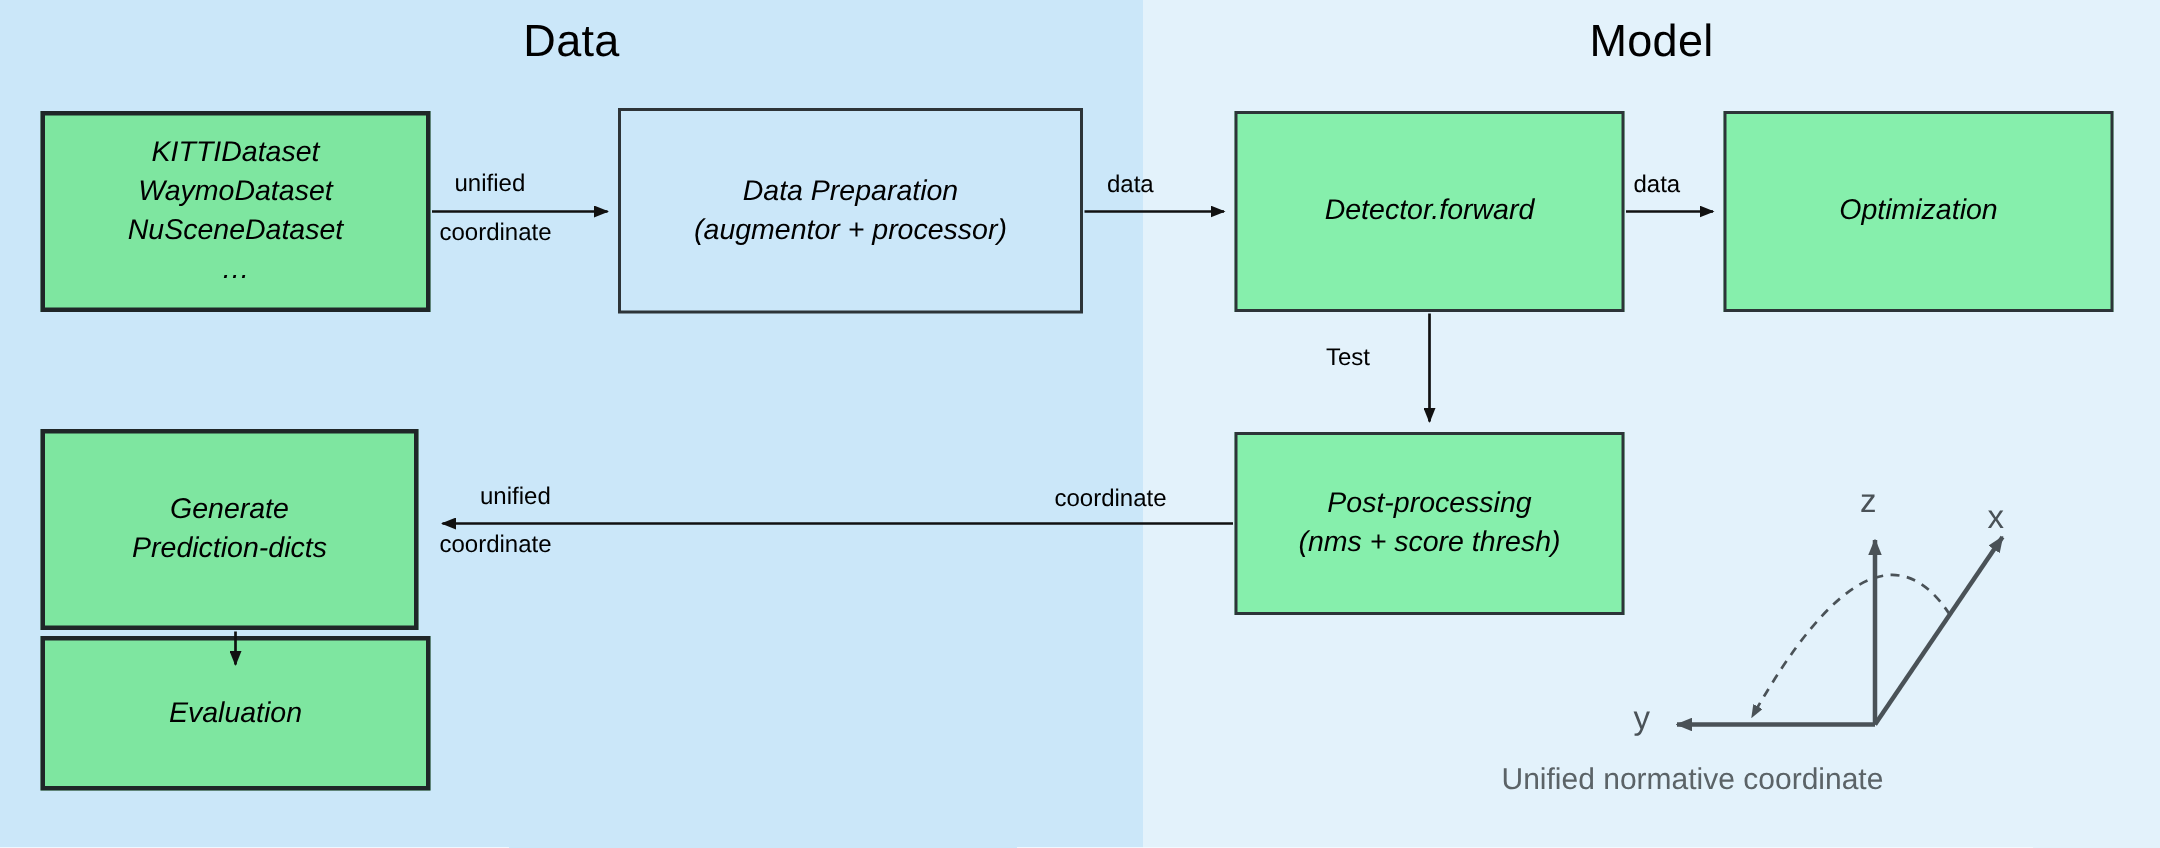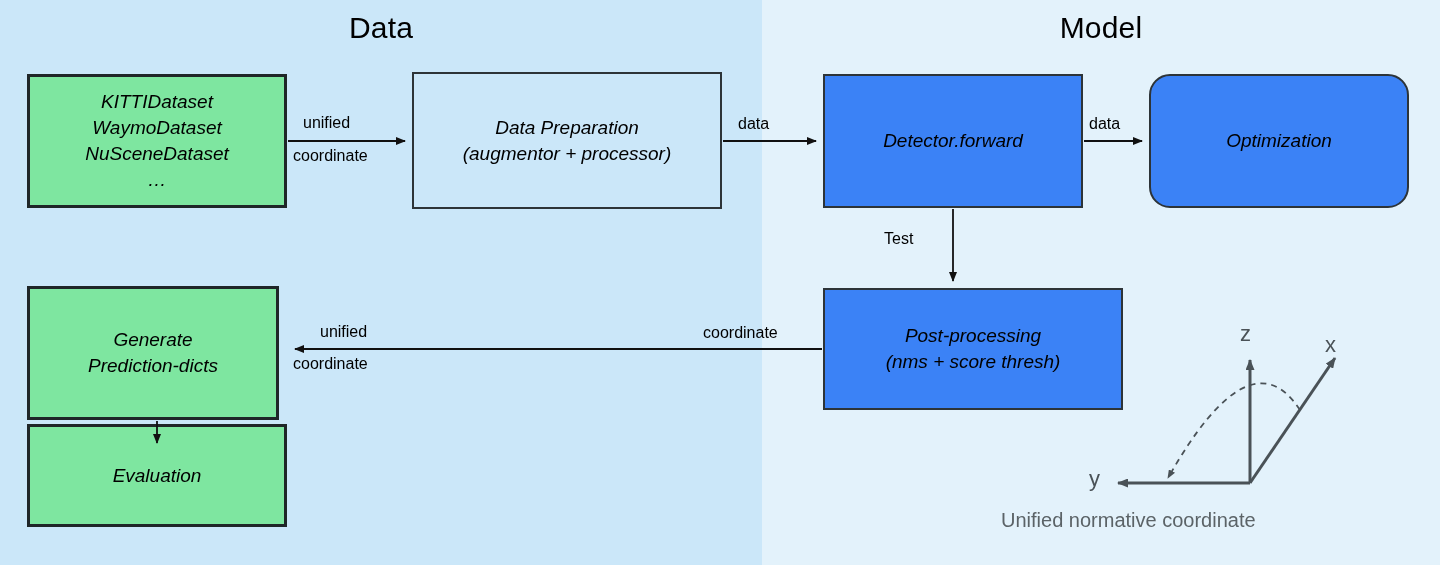--- a/index.html
+++ b/index.html
@@ -57,21 +57,21 @@
   .node.green {
     background: #7ee6a0;
     border-color: #1f2628;
   }
   .node.blue-data {
     background: #cbe7f9;
     border-color: #2d3438;
     border-width: 2px;
   }
   .node.blue-model {
-    background: #3b82f6;
+    background: #86efac;
     border-color: #2d3438;
     border-width: 2px;
   }
   .edge-label {
     position: absolute;
     font-size: 16px;
     color: #000000;
     line-height: 22px;
     white-space: nowrap;
   }
@@ -119,25 +119,25 @@
 
   <div class="node blue-data" style="left:412px; top:72px; width:310px; height:137px;">
     <span>Data Preparation
 (augmentor + processor)</span>
   </div>
 
   <div class="node blue-model" style="left:823px; top:74px; width:260px; height:134px;">
     <span>Detector.forward</span>
   </div>
 
-  <div class="node blue-model" style="left:1149px; top:74px; width:260px; height:134px;border-radius:21px;">
+  <div class="node blue-model" style="left:1149px; top:74px; width:260px; height:134px;">
     <span>Optimization</span>
   </div>
 
-  <div class="node blue-model" style="left:823px; top:288px; width:300px; height:122px;">
+  <div class="node blue-model" style="left:823px; top:288px; width:260px; height:122px;">
     <span>Post-processing
 (nms + score thresh)</span>
   </div>
 
   <div class="node green" style="left:27px; top:286px; width:252px; height:134px;">
     <span>Generate
 Prediction-dicts</span>
   </div>
 
   <div class="node green" style="left:27px; top:424px; width:260px; height:103px;">

